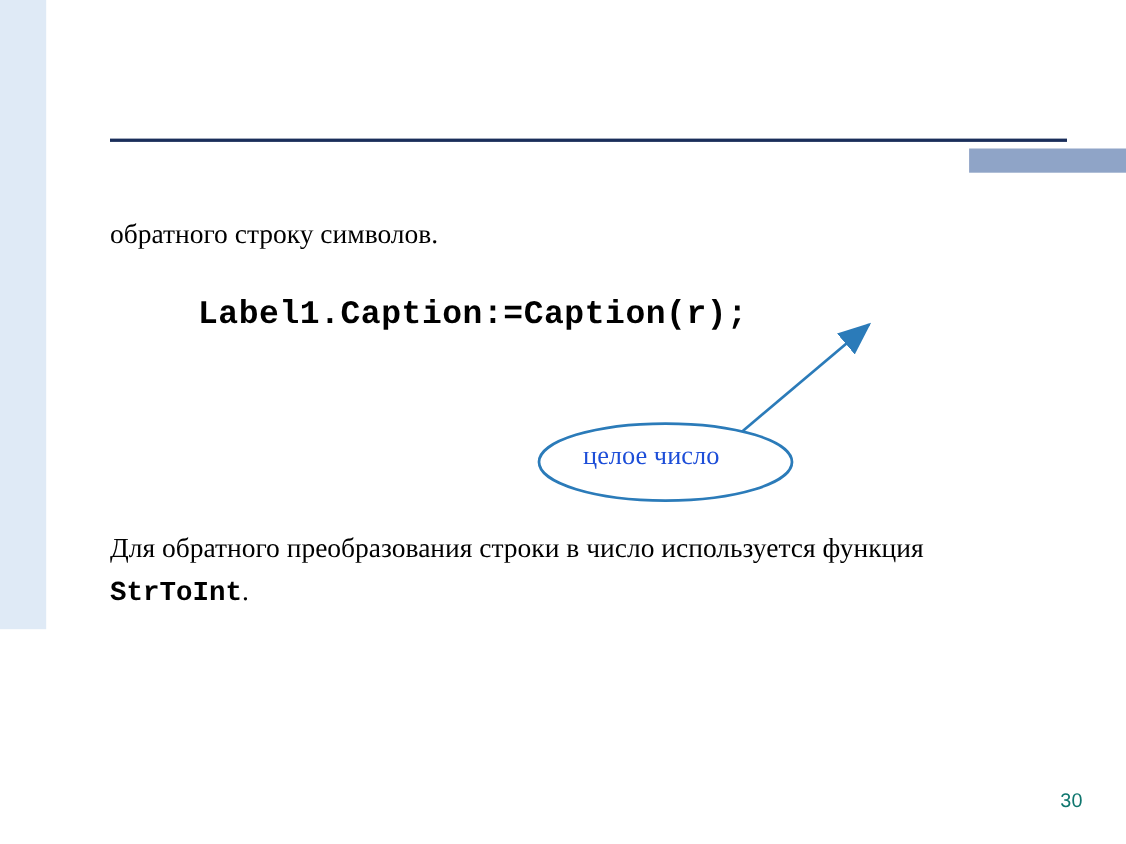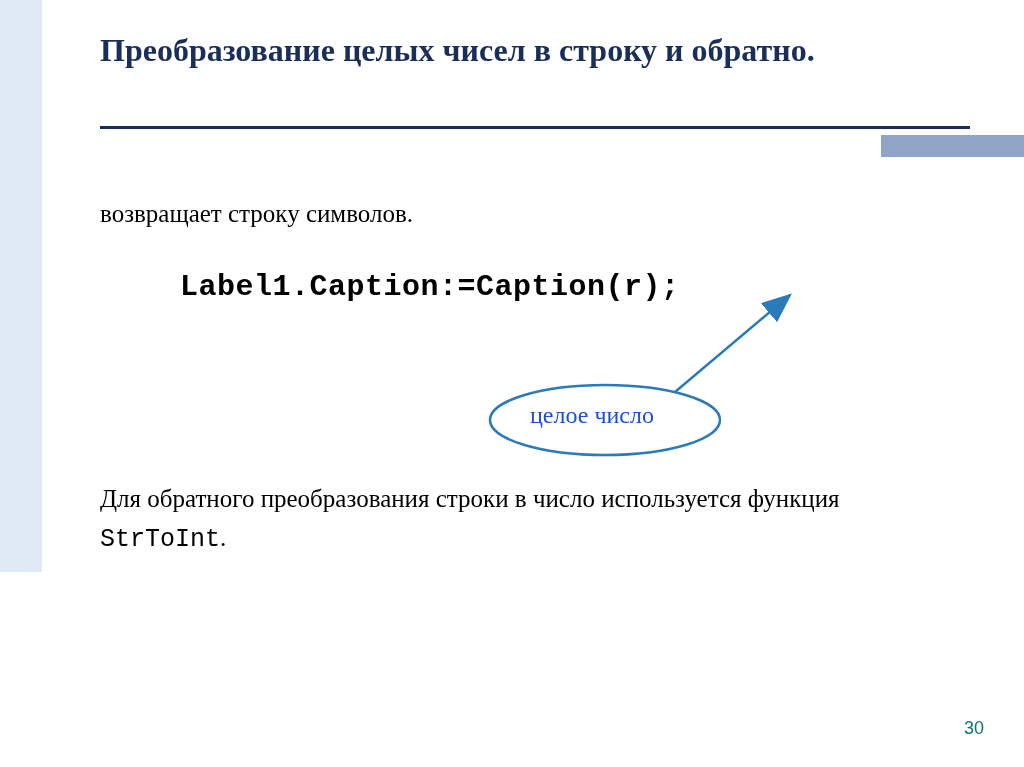--- a/index.html
+++ b/index.html
@@ -79,44 +79,43 @@
     position: absolute;
     left: 100px;
     top: 480px;
     width: 850px;
     font-size: 25px;
     color: #000;
     line-height: 1.55;
   }
   .mono {
     font-family: "Courier New", Courier, monospace;
-    font-weight: normal;
+    font-weight: bold;
   }
   .page-num {
     position: absolute;
     right: 40px;
     bottom: 28px;
     font-size: 18px;
     color: #0f766e;
     font-family: Arial, sans-serif;
   }
 </style>
 </head>
 <body>
 
 <div class="slide">
 
   <div class="left-bar"></div>
 
-  <h1 class="title">Преобразование целых чисел в строку и обратно.</h1>
 
   <div class="underline"></div>
   <div class="accent-box"></div>
 
-  <div class="intro">возвращает строку символов.</div>
+  <div class="intro">обратного строку символов.</div>
 
   <div class="code-line">Label1.Caption:=Caption(r);</div>
 
   <svg class="callout-svg" viewBox="0 0 400 180">
     <defs>
       <marker id="arrowhead" markerWidth="12" markerHeight="10" refX="11" refY="5" orient="auto">
         <polygon points="0 0, 12 5, 0 10" fill="#2b7bb9"></polygon>
       </marker>
     </defs>
     <ellipse cx="185" cy="135" rx="115" ry="35" fill="none" stroke="#2b7bb9" stroke-width="2.5"></ellipse>

